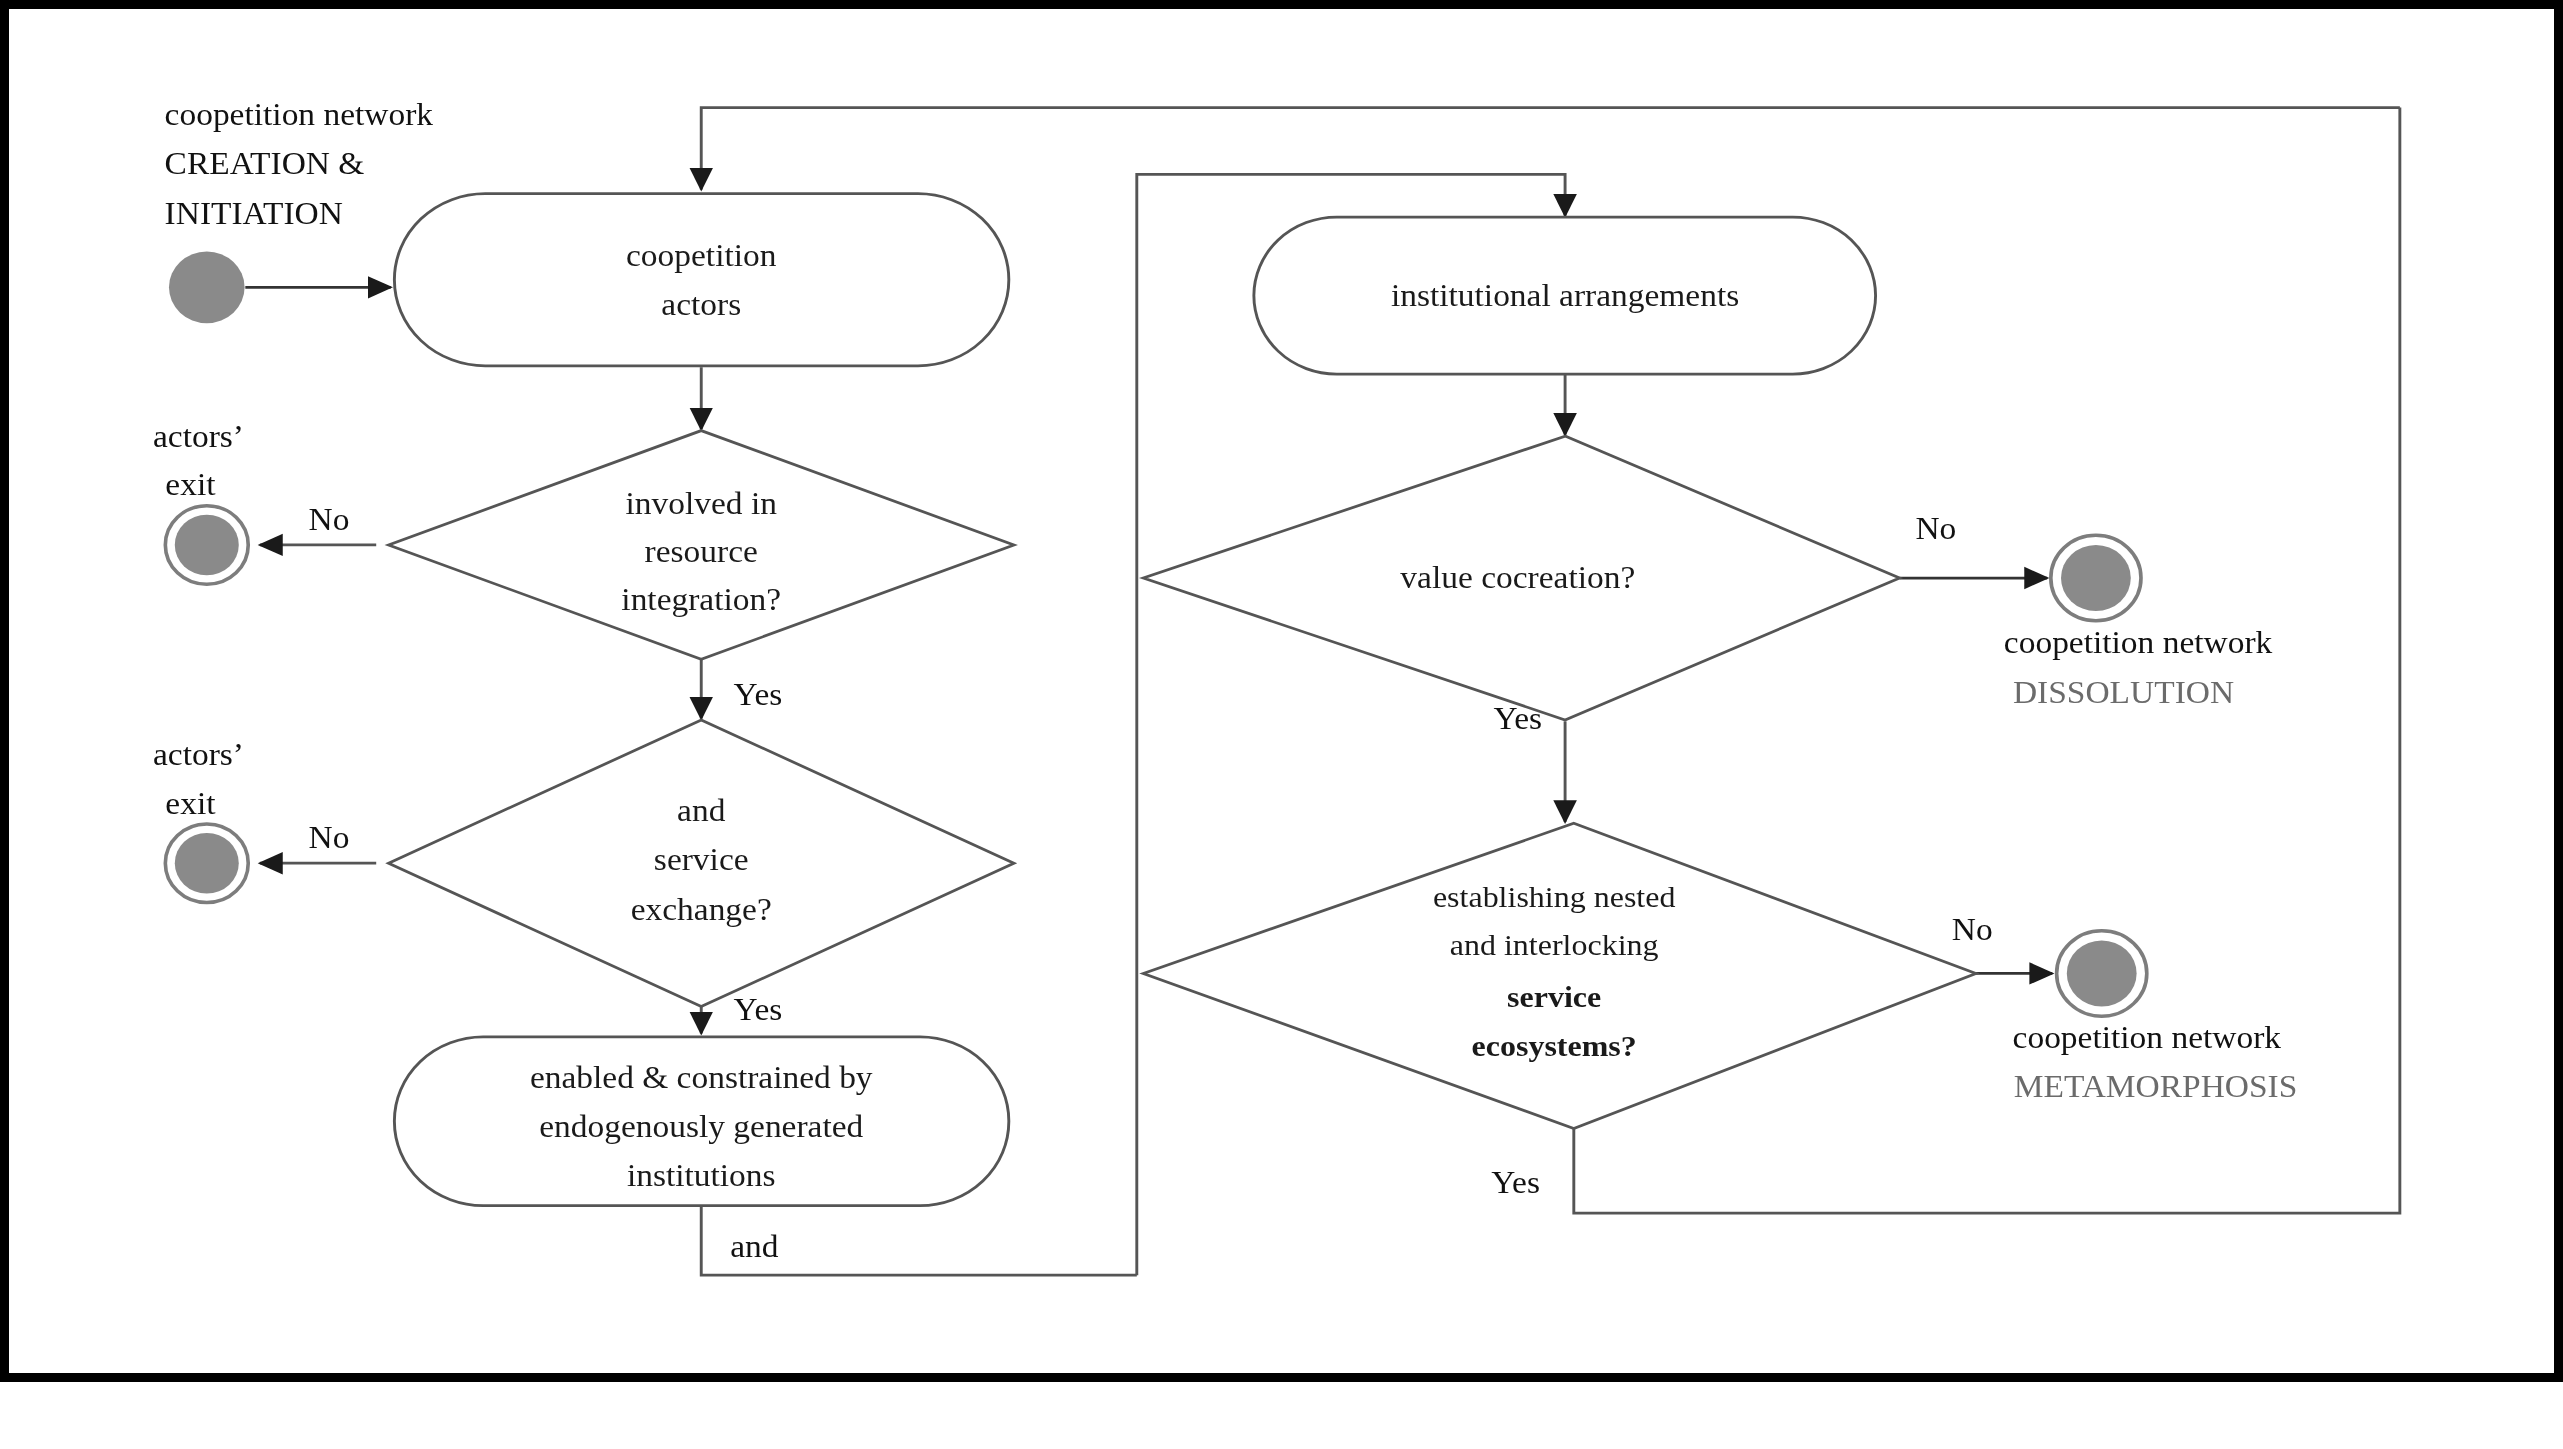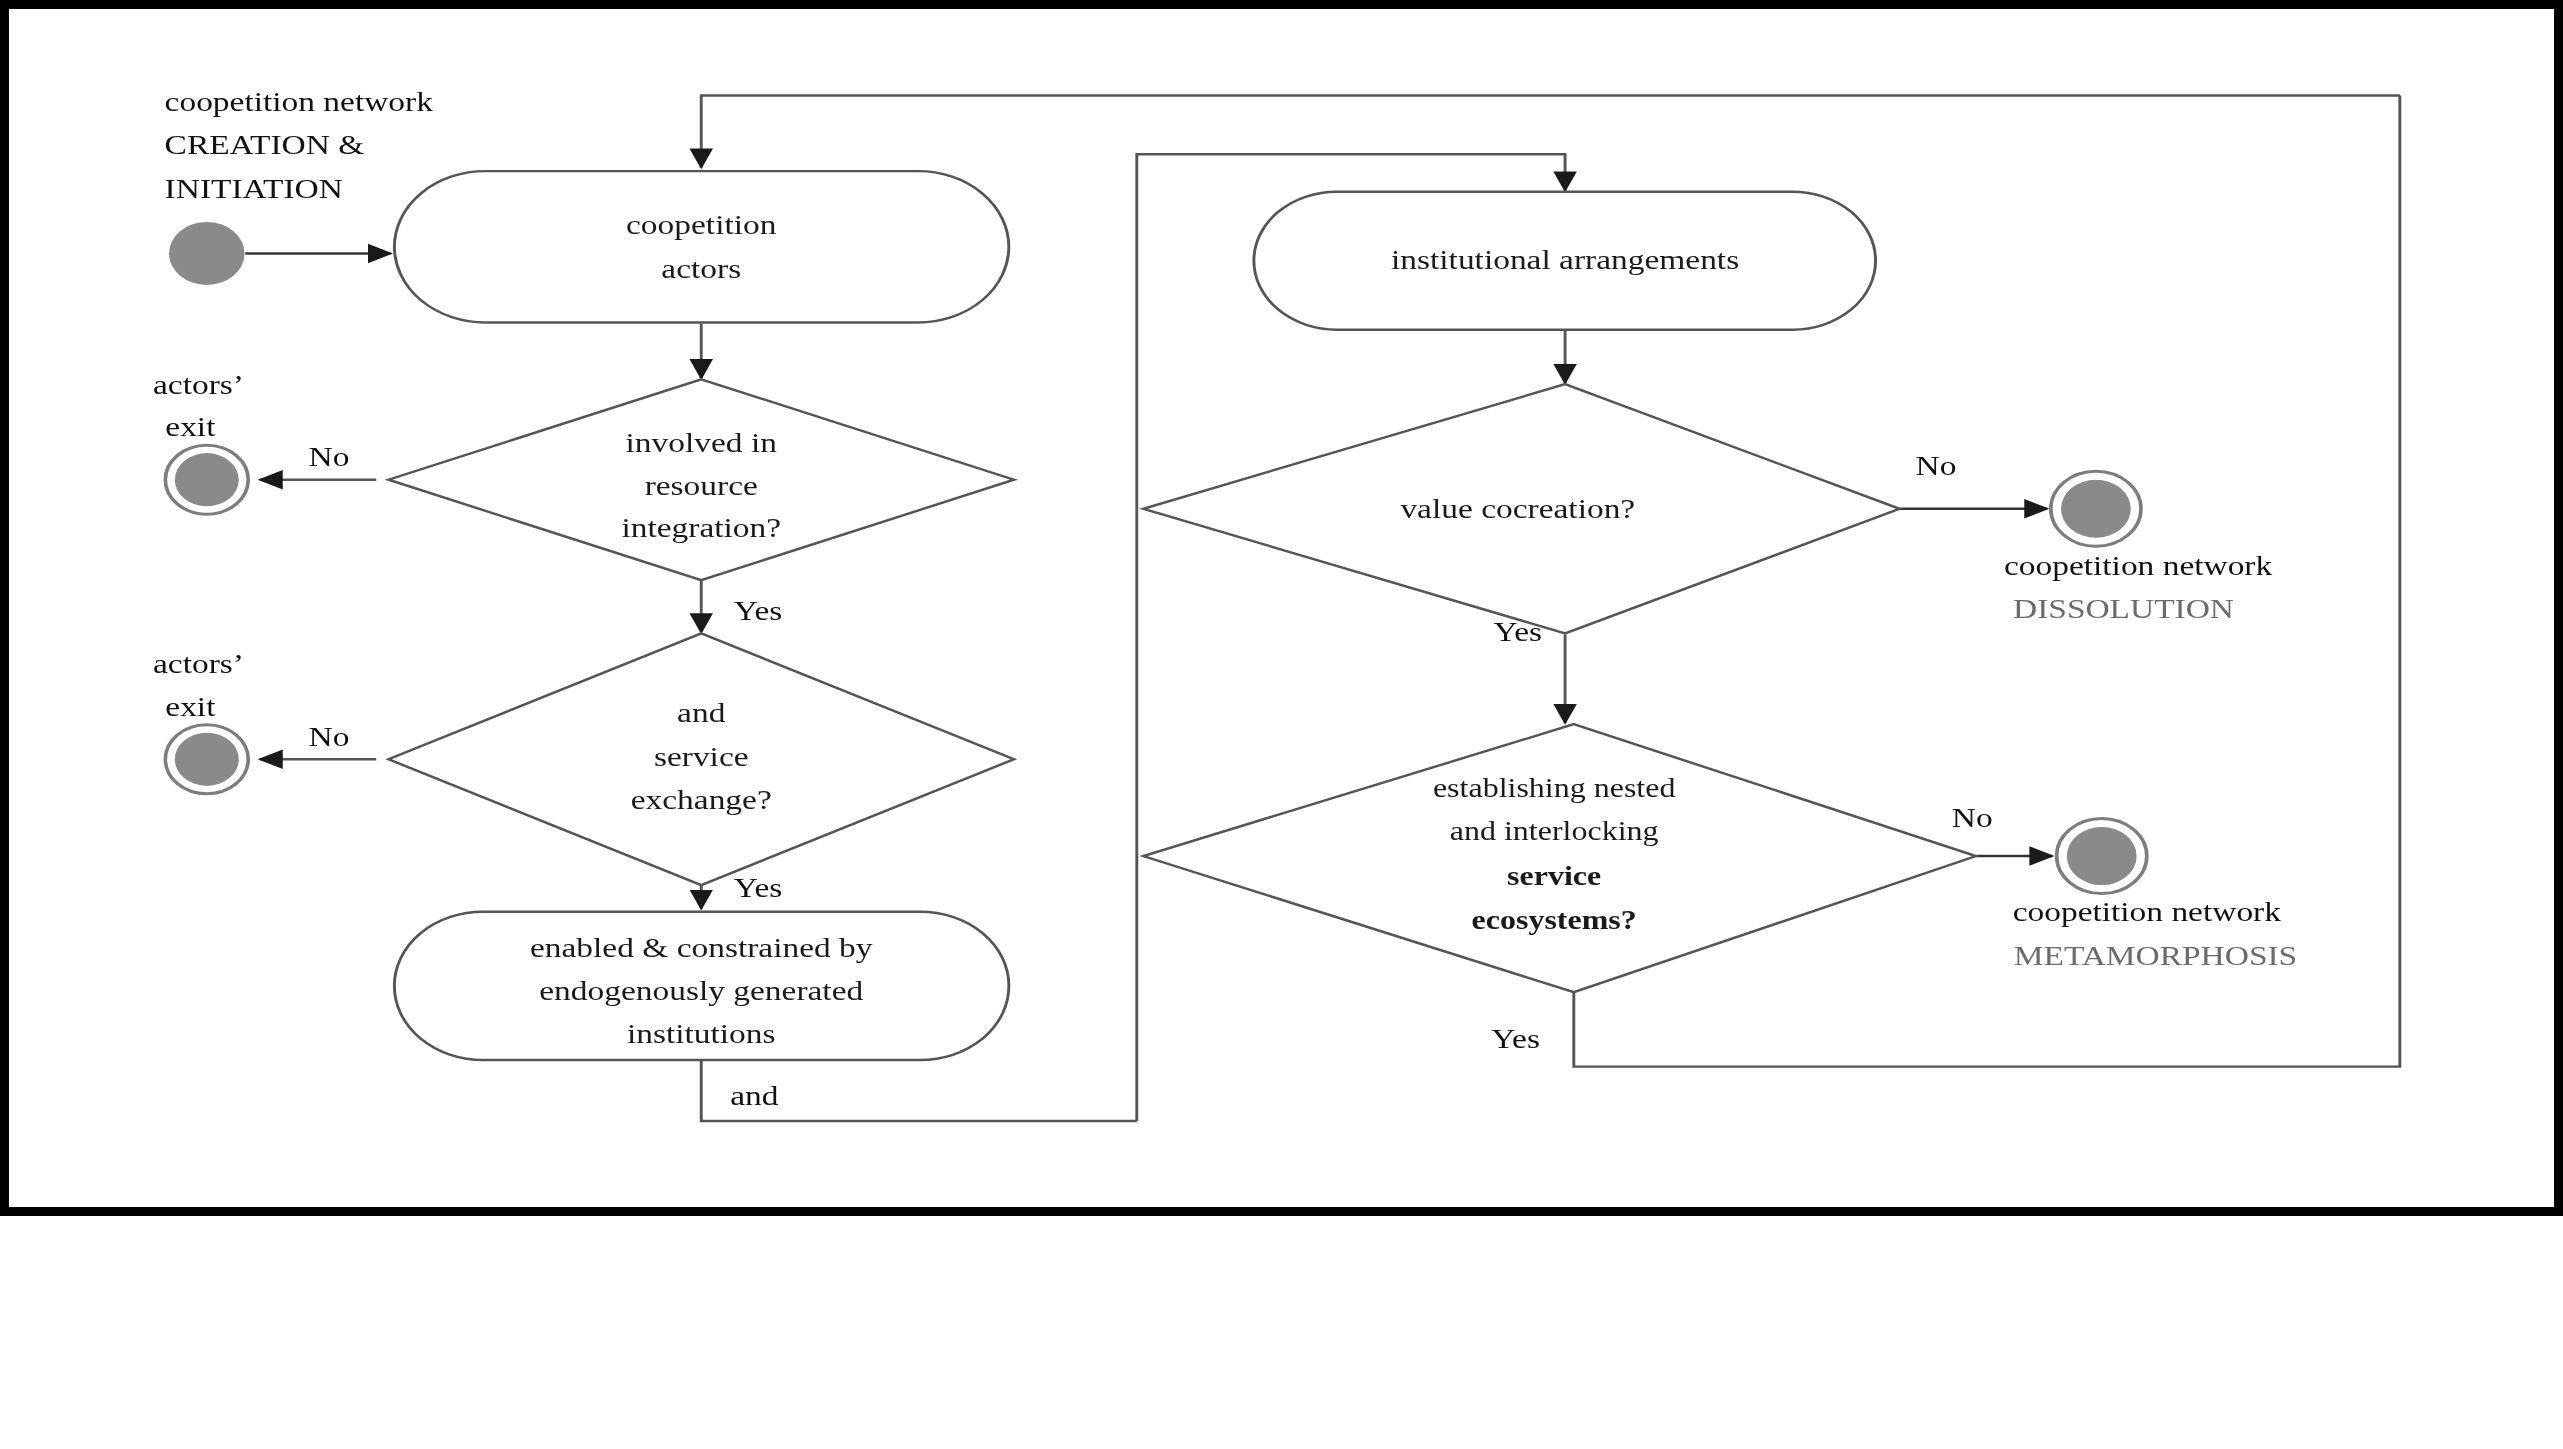--- a/index.html
+++ b/index.html
@@ -1,18 +1,18 @@
 <!DOCTYPE html>
 <html style="font-size:11.7px"><head>
 <meta charset="utf-8">
 <style>
   html,body{margin:0;padding:0;background:#ffffff;}
   #page{
     position:relative;
-    width:2563px;height:1216px;
+    width:2563px;height:1382px;
     background:#ffffff;
     box-sizing:border-box;
     border:9.5px solid #000000;
     font-family:"Liberation Serif","DejaVu Serif",serif;
     overflow:hidden;
   }
   #canvas{position:absolute;left:0;top:0;width:100%;height:100%;}
   .node-text{
     fill:#1a1a1a;
     font-family:"Liberation Serif","DejaVu Serif",serif;

